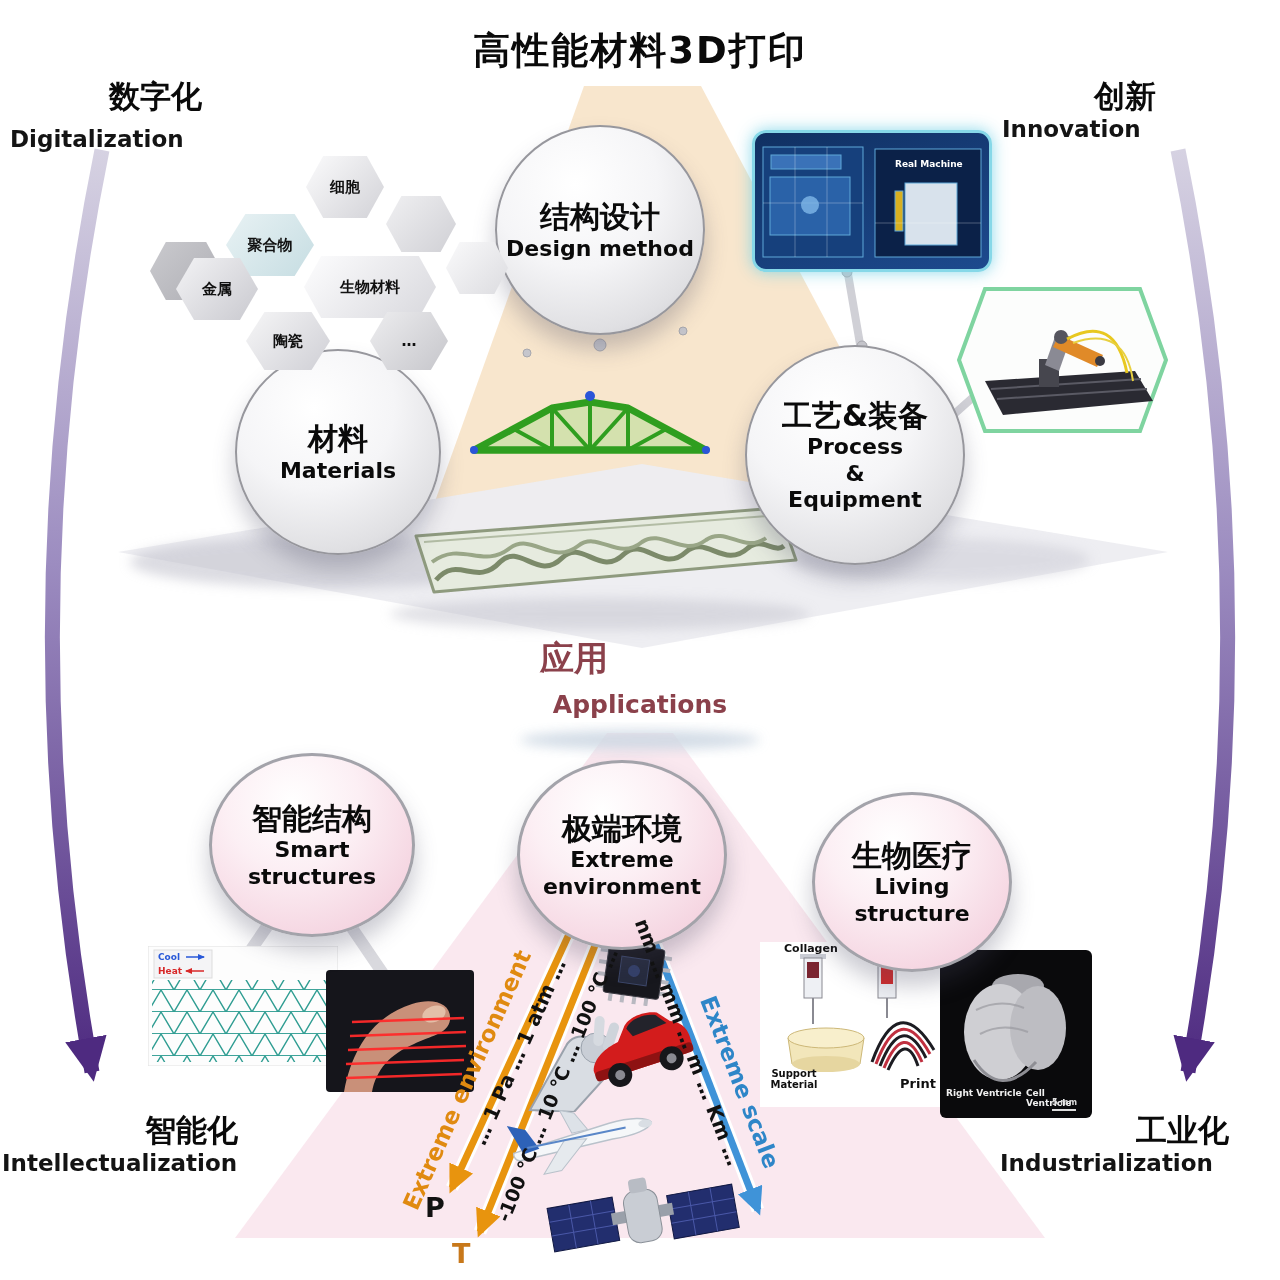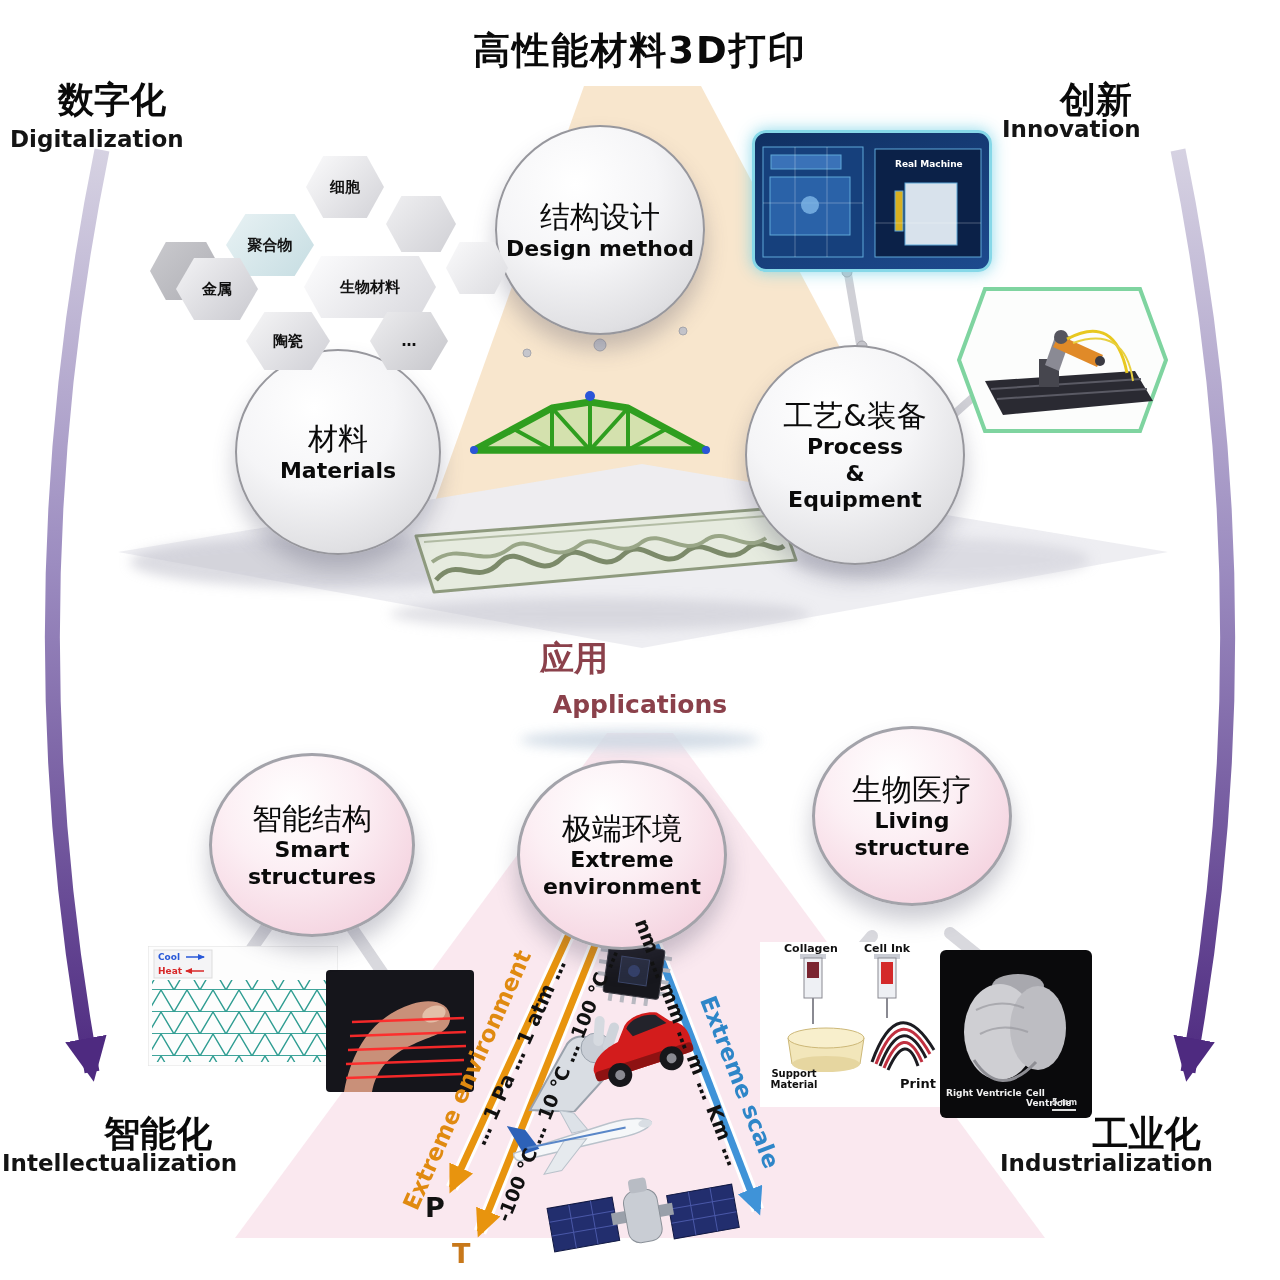--- a/index.html
+++ b/index.html
@@ -2,28 +2,28 @@
 <html><head>
 <meta charset="utf-8">
 <style>
   *{margin:0;padding:0;box-sizing:border-box}
   html,body{background:#fff}
   body{font-family:"DejaVu Sans","Liberation Sans",sans-serif;color:#111}
   #canvas{position:relative;width:1280px;height:1280px;background:#fff;overflow:hidden}
   .abs{position:absolute}
   .l0{z-index:0}.l1{z-index:1}.l2{z-index:2}.l3{z-index:3}.l4{z-index:4}
   .title{font-size:37px;font-weight:bold;text-align:center;letter-spacing:2px;color:#0a0a0a}
-  .corner-zh{font-size:36px;font-weight:bold;text-align:center;color:#0a0a0a}
+  .corner-zh{font-size:31px;font-weight:bold;text-align:right;color:#0a0a0a}
   .corner-en{font-size:23px;font-weight:bold;text-align:left;color:#141414}
   .circle{border-radius:50%;display:flex;flex-direction:column;align-items:center;justify-content:center;
     text-align:center;border:2px solid #97979d;box-shadow:0 14px 22px rgba(70,70,95,.28);
     background:radial-gradient(circle at 38% 28%,#ffffff 0%,#f5f5f7 42%,#e0e0e3 75%,#c6c6cb 100%)}
   .circle.pink{border:3px solid #a3a3aa;
     background:radial-gradient(circle at 40% 26%,#ffffff 0%,#fceff4 38%,#f5d5e1 78%,#ecc2d3 100%)}
-  .czh{font-size:30px;font-weight:normal;line-height:1.25;color:#0a0a0a}
+  .czh{font-size:30px;font-weight:bold;line-height:1.25;color:#0a0a0a}
   .cen{font-size:22px;font-weight:bold;line-height:1.2;color:#0a0a0a}
   .hex{clip-path:polygon(22% 0,78% 0,100% 50%,78% 100%,22% 100%,0 50%);
     display:flex;align-items:center;justify-content:center;font-size:15px;font-weight:bold;color:#111}
   .hexw{clip-path:polygon(13% 0,87% 0,100% 50%,87% 100%,13% 100%,0 50%)}
   .app-zh{font-size:34px;font-weight:bold;color:#8b414b;text-align:left}
   .app-en{font-size:25px;font-weight:bold;color:#8b414b;text-align:center}
   .rot{position:absolute;white-space:nowrap;font-weight:bold}
   .tip{position:absolute;font-weight:bold;font-size:27px}
   .mini{position:absolute;font-weight:bold;color:#101010}
 </style>
@@ -324,21 +324,21 @@
   <div class="circle pink abs l3" style="left:209px;top:753px;width:206px;height:184px">
     <div class="czh">智能结构</div>
     <div class="cen">Smart</div>
     <div class="cen">structures</div>
   </div>
   <div class="circle pink abs l3" style="left:517px;top:760px;width:210px;height:190px">
     <div class="czh">极端环境</div>
     <div class="cen">Extreme</div>
     <div class="cen">environment</div>
   </div>
-  <div class="circle pink abs l3" style="left:812px;top:726px;width:200px;height:180px">
+  <div class="circle pink abs l3" style="left:812px;top:792px;width:200px;height:180px">
     <div class="czh">生物医疗</div>
     <div class="cen">Living</div>
     <div class="cen">structure</div>
   </div>
 
   <div class="hex abs l3" style="left:150px;top:242px;width:72px;height:58px;background:linear-gradient(135deg,#cacace,#aeaeb4)"></div>
   <div class="hex abs l3" style="left:386px;top:196px;width:70px;height:56px;background:linear-gradient(135deg,#f0f0f2,#d0d0d5)"></div>
   <div class="hex abs l3" style="left:446px;top:242px;width:62px;height:52px;background:linear-gradient(135deg,#fafafb,#dcdce0)"></div>
   <div class="hex abs l3" style="left:306px;top:156px;width:78px;height:62px;background:linear-gradient(135deg,#fbfbfc,#d2d2d7)">细胞</div>
   <div class="hex abs l3" style="left:226px;top:214px;width:88px;height:62px;background:linear-gradient(135deg,#e8f2f4,#c6dde2)">聚合物</div>

